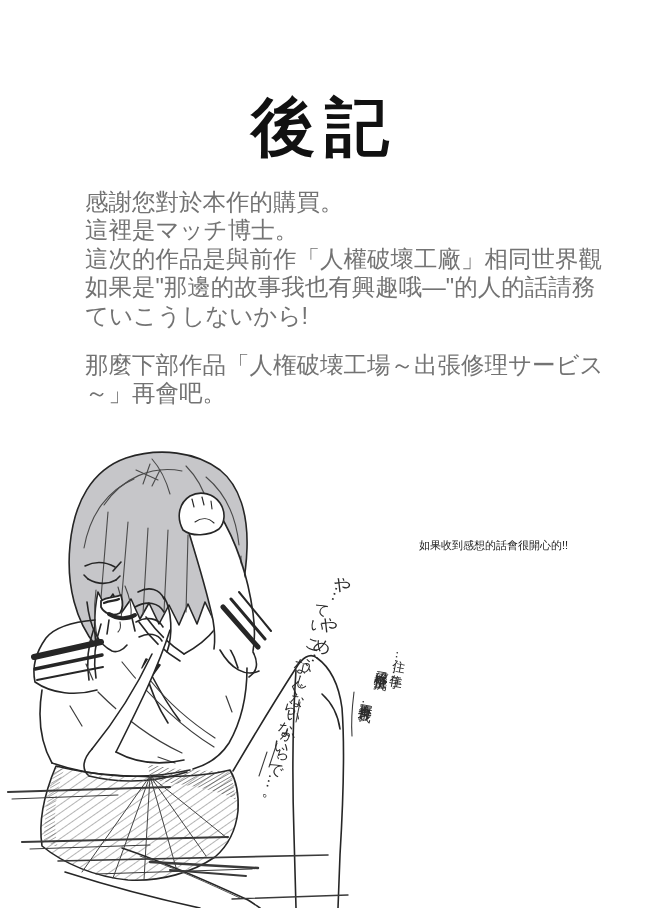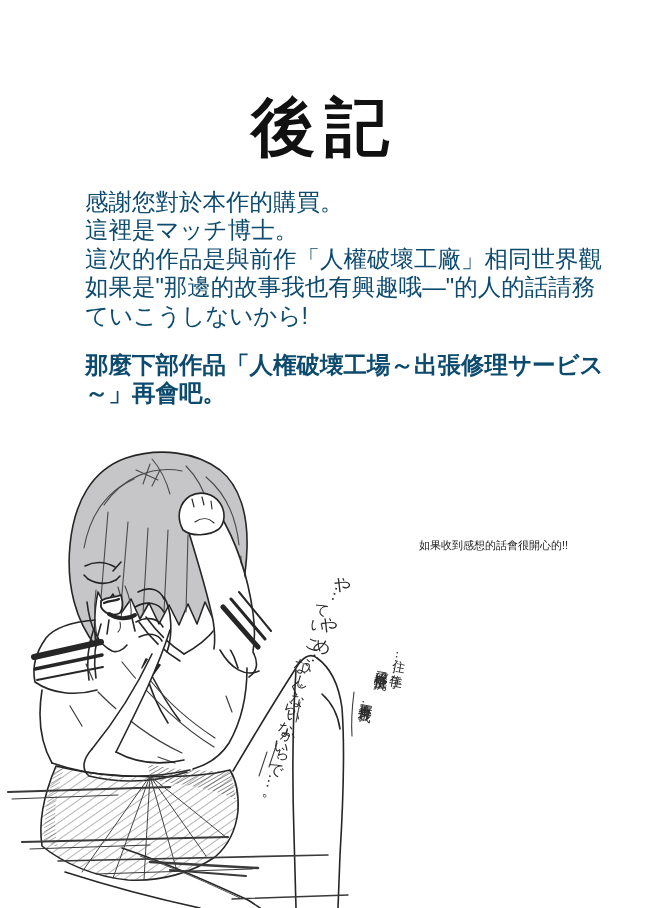--- a/index.html
+++ b/index.html
@@ -3,23 +3,23 @@
 <meta charset="utf-8">
 <style>
   html,body{margin:0;padding:0;background:#ffffff;}
   .page{position:relative;width:650px;height:908px;background:#ffffff;overflow:hidden;
         font-family:"Liberation Sans",sans-serif;color:#111;}
   
   .title{position:absolute;top:84px;left:0;width:650px;text-align:center;
          font-size:64px;font-weight:600;letter-spacing:10px;white-space:nowrap;}
   
   .body-text{position:absolute;left:85px;top:188px;font-size:23.5px;line-height:28.4px;
-             font-weight:500;color:#0c4a6e;}
+             font-weight:500;color:#737373;}
   .bt-line{white-space:nowrap;}
-  .para2{margin-top:21px;font-weight:bold;}
+  .para2{margin-top:21px;}
   
   .contact{position:absolute;left:243px;top:492px;white-space:nowrap;color:#0a0a0a;}
   .contact-prefix{font-size:23px;font-weight:700;}
   .contact-handle{font-size:25px;font-weight:700;letter-spacing:1px;}
   .note{position:absolute;left:419px;top:538px;font-size:11px;font-weight:400;color:#222;}
   
   .vcol{position:absolute;writing-mode:vertical-rl;white-space:nowrap;color:#2b2b2b;
         font-family:"Liberation Sans",sans-serif;}
   .jp0{left:337px;top:566px;font-size:17px;letter-spacing:3px;transform:rotate(18deg);transform-origin:top center;}
   .jp1{left:316px;top:594px;font-size:14.5px;letter-spacing:2px;transform:rotate(15deg);transform-origin:top center;}

